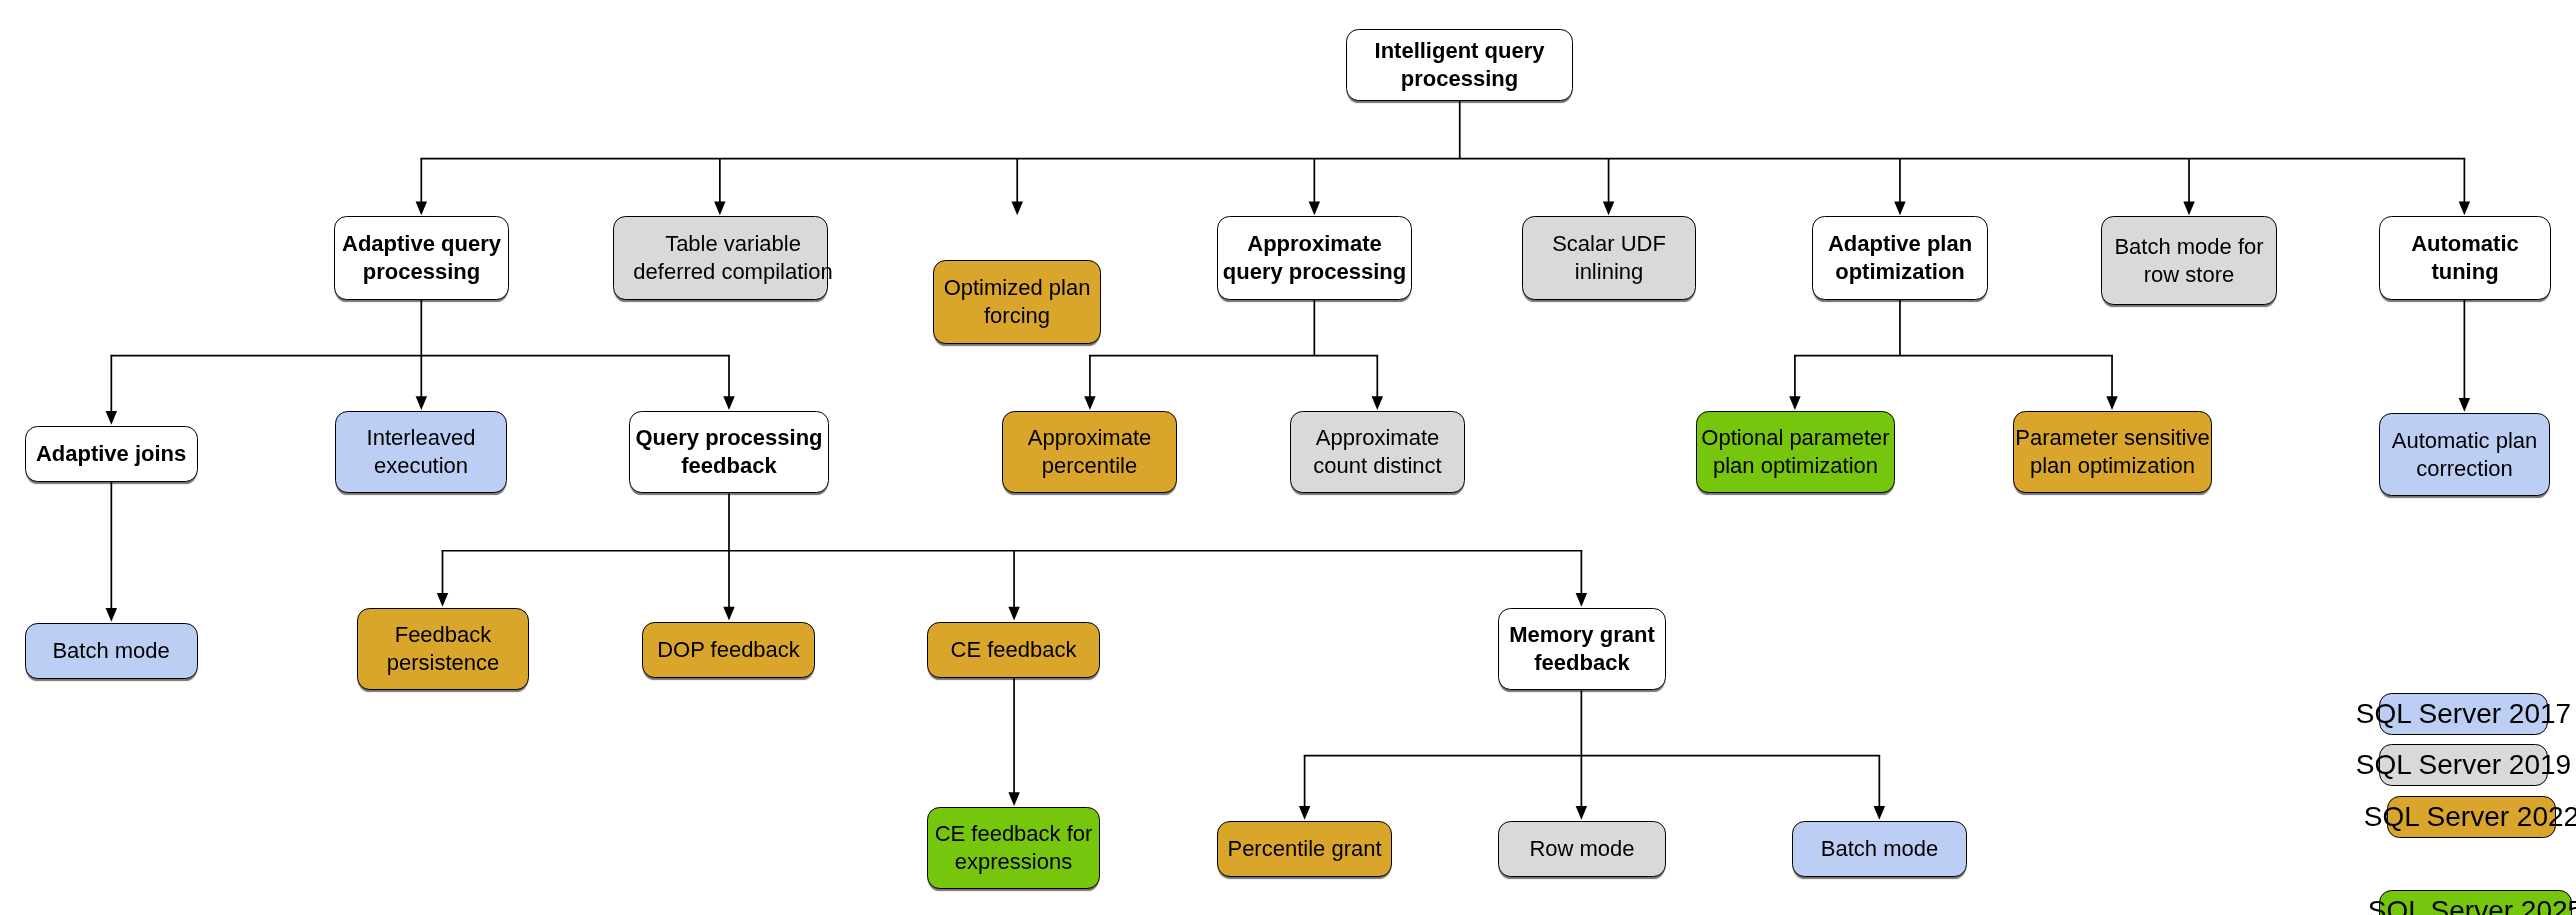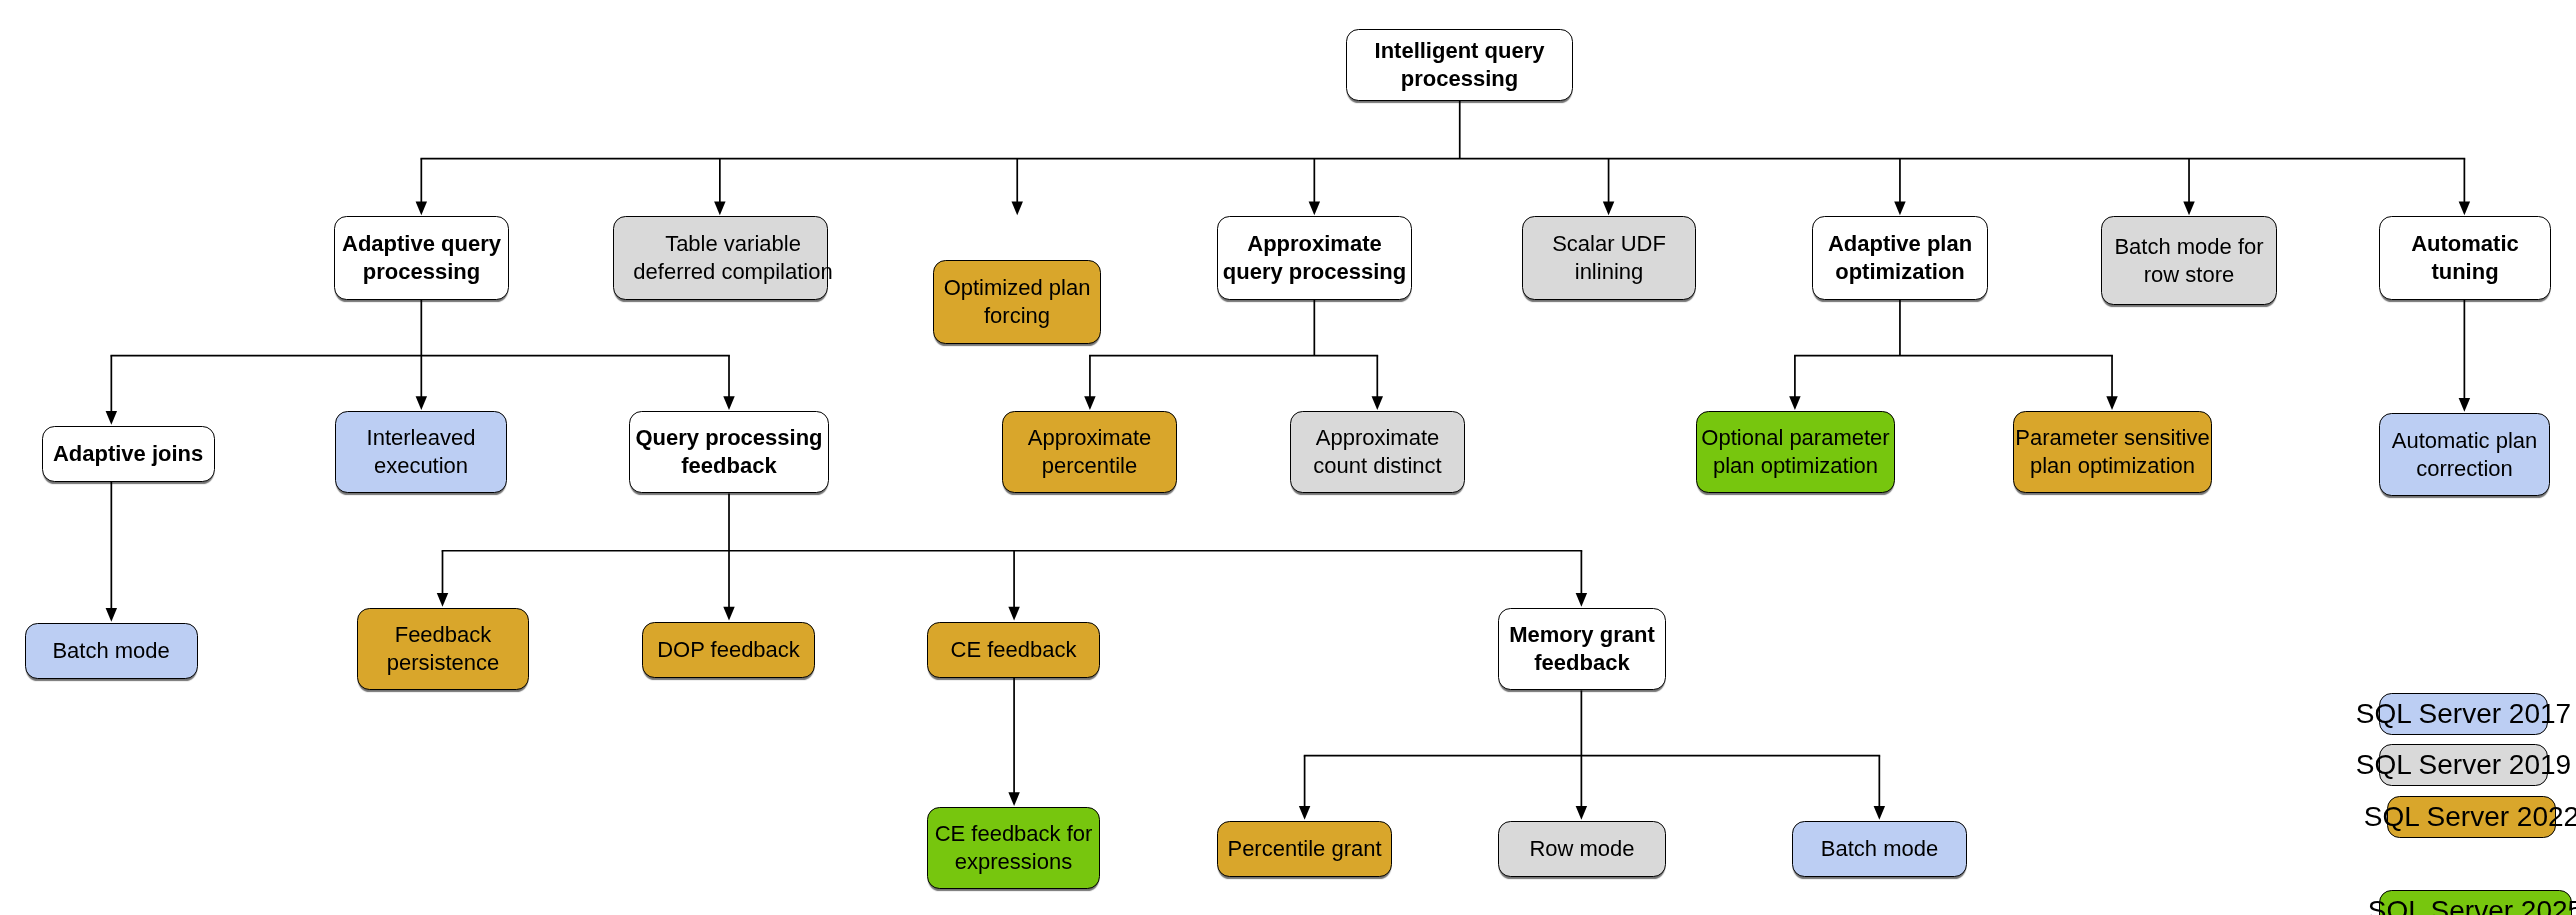--- a/index.html
+++ b/index.html
@@ -159,21 +159,21 @@
         <span class="line">optimization</span>
       </div>
       <div class="node" style="left: 2101px; top: 216px; width: 176px; height: 89px; background: rgb(217, 217, 217);">
         <span class="line">Batch mode for</span>
         <span class="line">row store</span>
       </div>
       <div class="node bold" style="left: 2379px; top: 216px; width: 172px; height: 84px; background: rgb(255, 255, 255);">
         <span class="line">Automatic</span>
         <span class="line">tuning</span>
       </div>
-      <div class="node bold" style="left: 24.6px; top: 426px; width: 173px; height: 56px; background: rgb(255, 255, 255); margin-left: 17px;">
+      <div class="node bold" style="left: 24.6px; top: 426px; width: 173px; height: 56px; background: rgb(255, 255, 255);">
         <span class="line">Adaptive joins</span>
       </div>
       <div class="node" style="left: 335px; top: 411px; width: 172px; height: 82px; background: rgb(188, 206, 243);">
         <span class="line">Interleaved</span>
         <span class="line">execution</span>
       </div>
       <div class="node bold" style="left: 629px; top: 411px; width: 200px; height: 82px; background: rgb(255, 255, 255);">
         <span class="line">Query processing</span>
         <span class="line">feedback</span>
       </div>
@@ -211,21 +211,21 @@
         <span class="line">CE feedback</span>
       </div>
       <div class="node bold" style="left: 1498px; top: 608px; width: 168px; height: 82px; background: rgb(255, 255, 255);">
         <span class="line">Memory grant</span>
         <span class="line">feedback</span>
       </div>
       <div class="node" style="left: 927px; top: 807px; width: 173px; height: 82px; background: rgb(119, 198, 14);">
         <span class="line">CE feedback for</span>
         <span class="line">expressions</span>
       </div>
-      <div class="node" style="left: 1217px; top: 821px; width: 175px; height: 56px; background: rgb(217, 166, 43);">
+      <div class="node" style="left: 1217px; top: 821px; width: 175px; height: 56px; background: rgb(217, 166, 43); border-radius: 13px;">
         <span class="line">Percentile grant</span>
       </div>
       <div class="node" style="left: 1498px; top: 821px; width: 168px; height: 56px; background: rgb(217, 217, 217);">
         <span class="line">Row mode</span>
       </div>
       <div class="node" style="left: 1792px; top: 821px; width: 175px; height: 56px; background: rgb(188, 206, 243);">
         <span class="line">Batch mode</span>
       </div>
     </div>
   <div id="legend">

